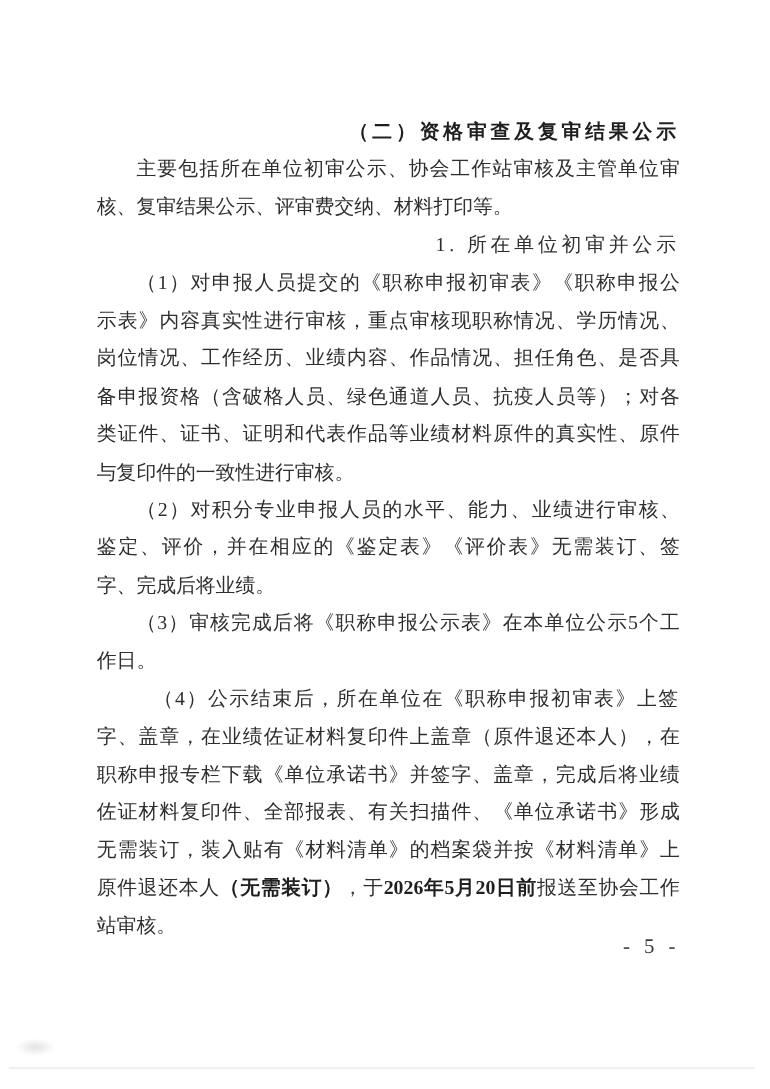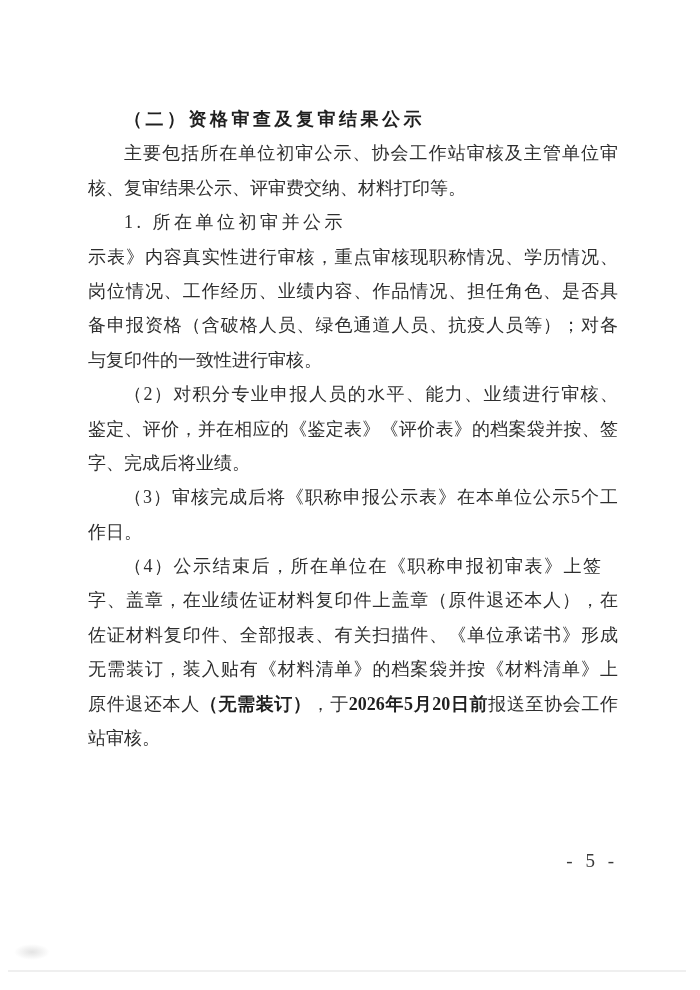--- a/index.html
+++ b/index.html
@@ -28,21 +28,21 @@
     font-size: 18px;
     white-space: normal;
     overflow: hidden;
     text-align: left;
   }
   .line.justify {
     text-align: justify;
     text-align-last: justify;
     text-justify: inter-character;
   }
-  .line.indent { text-indent: 36px; }
+  .line.indent { text-indent: 36px; text-align: right; }
   .line.heading {
     font-weight: bold;
     letter-spacing: 3.5px;
     color: #222;
   }
   .line.track-lg { letter-spacing: 3.5px; }
   .line.track-sm { letter-spacing: 1.5px; }
   .bold { font-weight: bold; color: #1f1f1f; }
   .page-number {
     position: absolute;
@@ -83,31 +83,34 @@
 </style>
 </head>
 <body>
 
 <div class="page">
   <div class="doc-body">
       <div class="line heading indent"><span class="bold">（二）资格审查及复审结果公示</span></div>
       <div class="line indent justify"><span>主要包括所在单位初审公示、协会工作站审核及主管单位审</span></div>
       <div class="line"><span>核、复审结果公示、评审费交纳、材料打印等。</span></div>
       <div class="line indent track-lg"><span>1. 所在单位初审并公示</span></div>
+      <div class="line indent justify"><span>（1）对申报人员提交的《职称申报初审表》《职称申报公</span></div>
       <div class="line justify"><span>示表》内容真实性进行审核，重点审核现职称情况、学历情况、</span></div>
       <div class="line justify"><span>岗位情况、工作经历、业绩内容、作品情况、担任角色、是否具</span></div>
       <div class="line justify"><span>备申报资格（含破格人员、绿色通道人员、抗疫人员等）；对各</span></div>
+      <div class="line justify"><span>类证件、证书、证明和代表作品等业绩材料原件的真实性、原件</span></div>
       <div class="line"><span>与复印件的一致性进行审核。</span></div>
       <div class="line indent justify"><span>（2）对积分专业申报人员的水平、能力、业绩进行审核、</span></div>
-      <div class="line justify"><span>鉴定、评价，并在相应的《鉴定表》《评价表》的档案袋并按、签</span></div>
+      <div class="line justify"><span>鉴定、评价，并在相应的《鉴定表》《评价表》无需装订、签</span></div>
       <div class="line"><span>字、完成后将业绩。</span></div>
       <div class="line indent justify"><span>（3）审核完成后将《职称申报公示表》在本单位公示5个工</span></div>
       <div class="line"><span>作日。</span></div>
       <div class="line indent track-sm"><span>（4）公示结束后，所在单位在《职称申报初审表》上签</span></div>
       <div class="line justify"><span>字、盖章，在业绩佐证材料复印件上盖章（原件退还本人），在</span></div>
+      <div class="line justify"><span>职称申报专栏下载《单位承诺书》并签字、盖章，完成后将业绩</span></div>
       <div class="line justify"><span>佐证材料复印件、全部报表、有关扫描件、《单位承诺书》形成</span></div>
       <div class="line justify"><span>无需装订，装入贴有《材料清单》的档案袋并按《材料清单》上</span></div>
       <div class="line justify"><span>原件退还本人</span><span class="bold">（无需装订）</span><span>，于</span><span class="bold">2026年5月20日前</span><span>报送至协会工作</span></div>
       <div class="line"><span>站审核。</span></div>
     </div>
 
   <div class="page-number">- 5 -</div>
 
   <div class="scan-smudge"></div>
   <div class="scan-line-bottom"></div>

